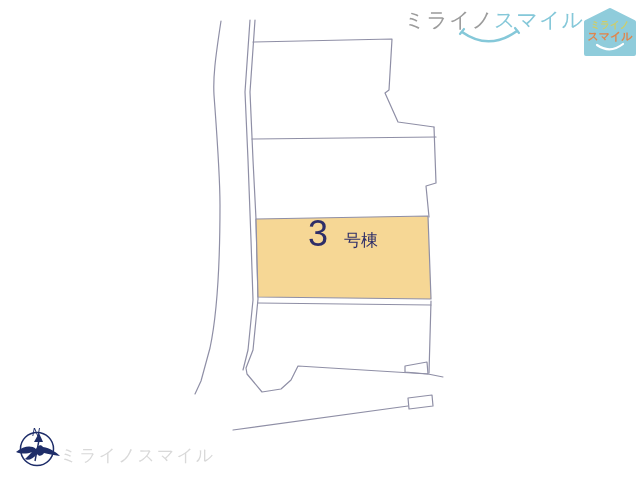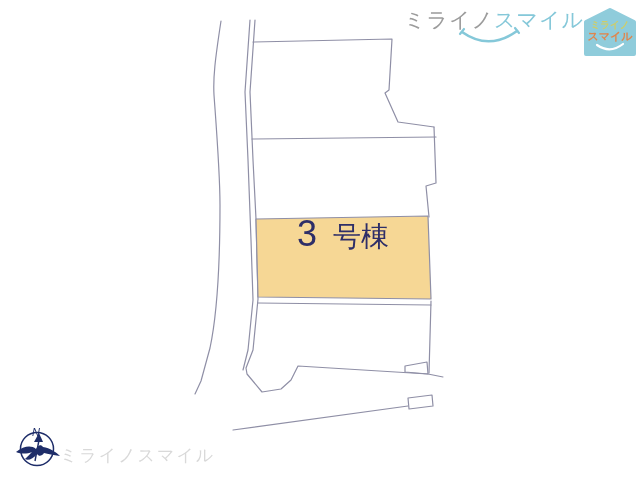--- a/index.html
+++ b/index.html
@@ -20,21 +20,21 @@
   .brand .p1{color:#9c9c9c;}
   .brand .p2{color:#85c8d9;}
 
   
   .lot-label{
     position:absolute;left:256px;top:216px;width:174px;height:84px;
     display:flex;align-items:baseline;justify-content:center;
     color:#2e2e68;pointer-events:none;
   }
   .lot-label .num{font-size:36px;line-height:1;}
-  .lot-label .suffix{font-size:28px;line-height:1;margin-left:16px;}
+  .lot-label .suffix{font-size:17px;line-height:1;margin-left:16px;}
 
   
   .watermark{
     position:absolute;left:60px;top:444px;
     font-size:17px;letter-spacing:2px;color:#d9d9d9;white-space:nowrap;
   }
 </style>
 </head>
 <body>
 

